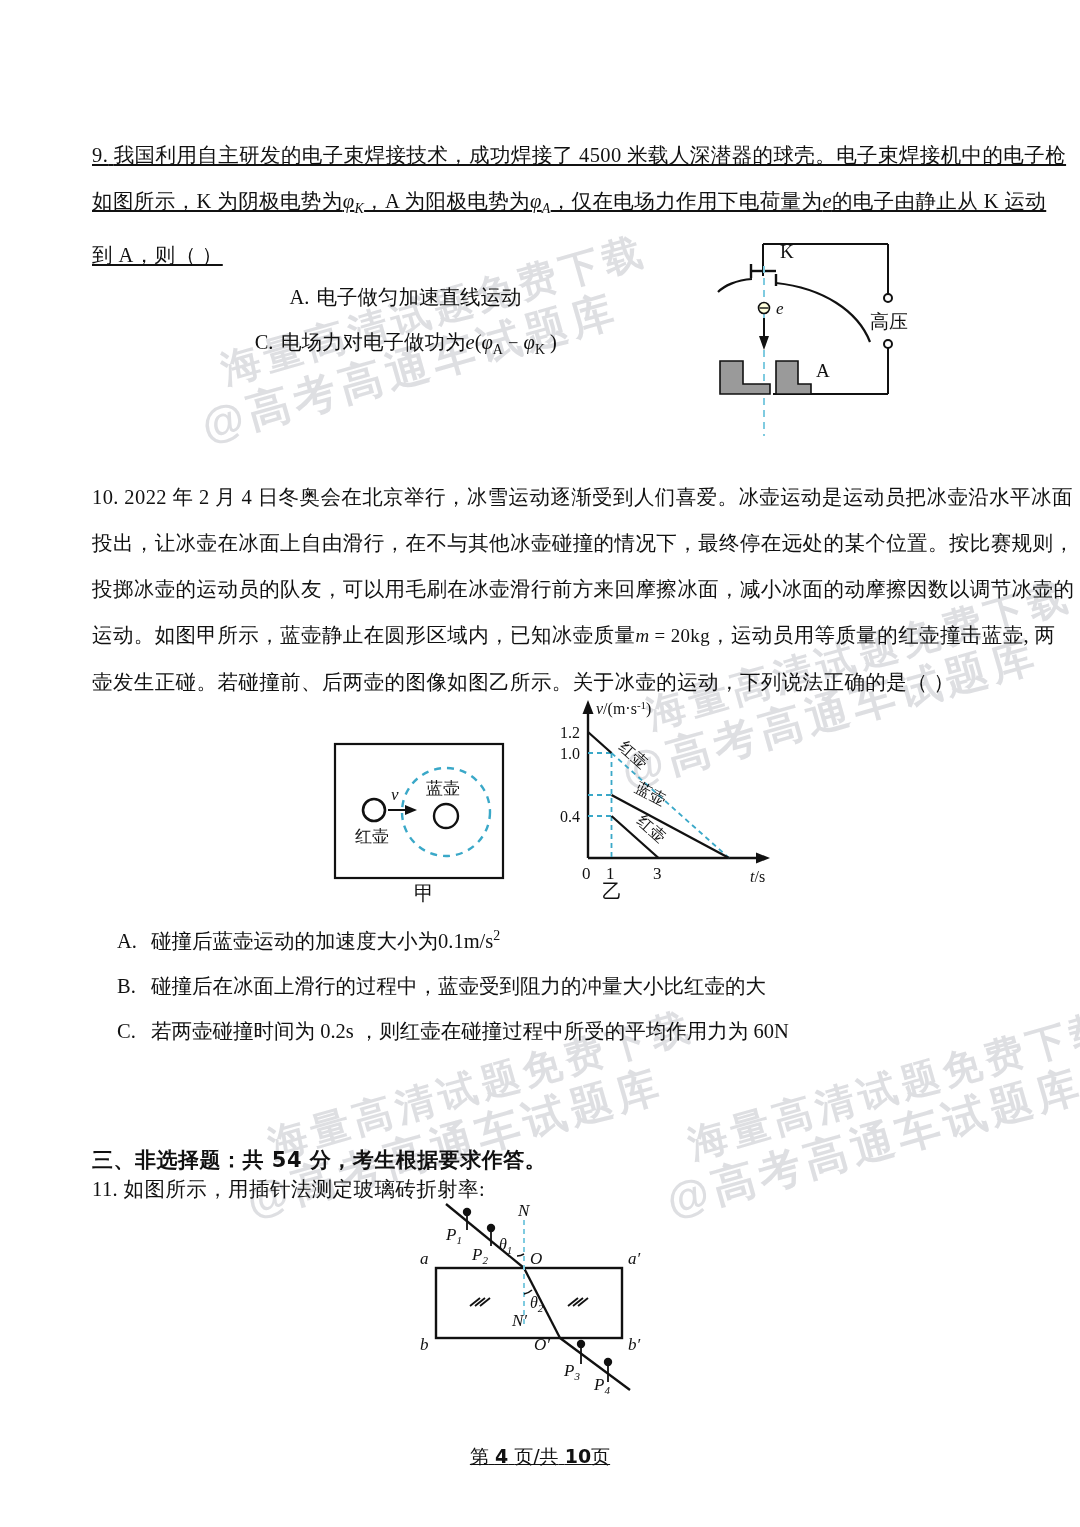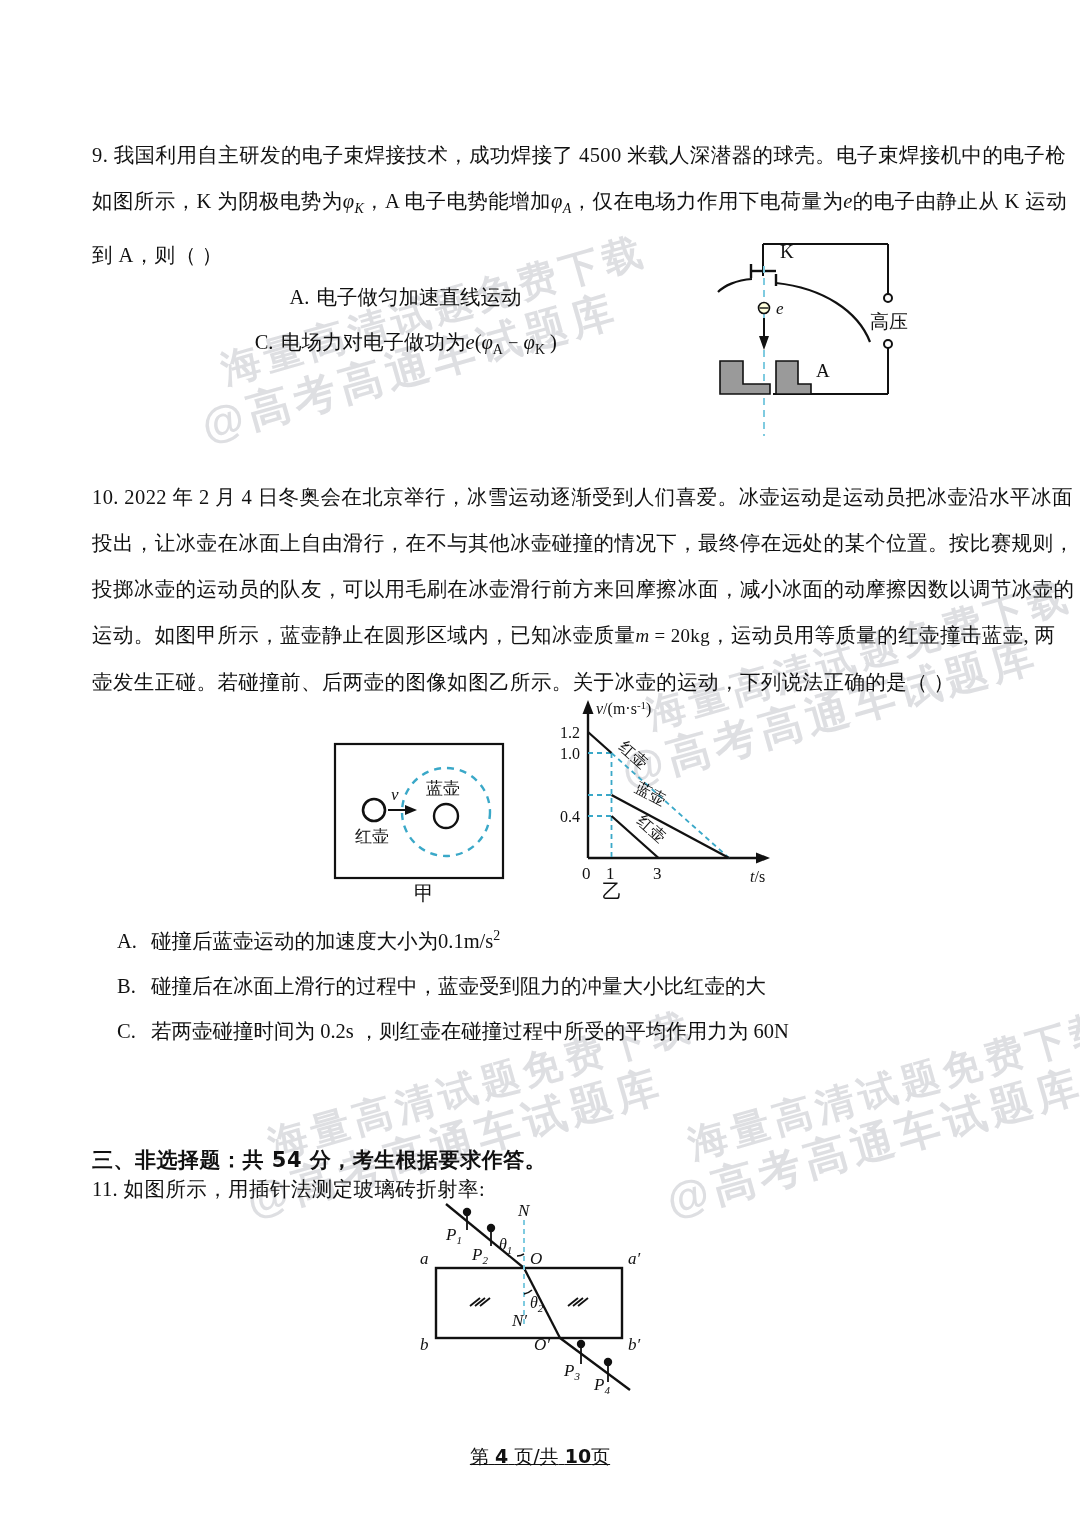--- a/index.html
+++ b/index.html
@@ -80,27 +80,27 @@
 
     <div class="wm big" style="left:240px;top:1175px;transform:rotate(-16deg);">@高考高通车试题库</div>
     <div class="wm small" style="left:262px;top:1120px;transform:rotate(-16deg);">海量高清试题免费下载</div>
 
     <div class="wm big" style="left:660px;top:1175px;transform:rotate(-16deg);">@高考高通车试题库</div>
     <div class="wm small" style="left:682px;top:1120px;transform:rotate(-16deg);">海量高清试题免费下载</div>
   </div>
 
   <div class="content">
 
-    <div class="q" style="left:92px;top:132px;width:910px;">
+    <div class="q" style="left:92px;top:132px;width:910px;text-decoration:underline;">
       <div class="qline">
         <span>9.</span>
         <span>我国利用自主研发的电子束焊接技术，成功焊接了 4500 米载人深潜器的球壳。电子束焊接机中的电子枪</span>
       </div>
       <div class="qline">
-        <span>如图所示，K 为阴极电势为</span><span class="it mathser"><span>φ</span><sub>K</sub></span><span>，A 电子电势能增加</span><span class="it mathser"><span>φ</span><sub>A</sub></span><span>，仅在电场力作用下电荷量为</span><span class="it mathser">e</span><span>的电子由静止从 K 运动</span>
+        <span>如图所示，K 为阴极电势为</span><span class="it mathser"><span>φ</span><sub>K</sub></span><span>，A 为阳极电势为</span><span class="it mathser"><span>φ</span><sub>A</sub></span><span>，仅在电场力作用下电荷量为</span><span class="it mathser">e</span><span>的电子由静止从 K 运动</span>
       </div>
       <div class="qline">
         <span>到 A，则（      ）</span>
       </div>
     </div>
 
     <div class="q" style="left:122px;top:275px;width:560px;text-align:center;">
       <div class="opt">
         <span class="lab">A.</span><span>电子做匀加速直线运动</span>
       </div>

